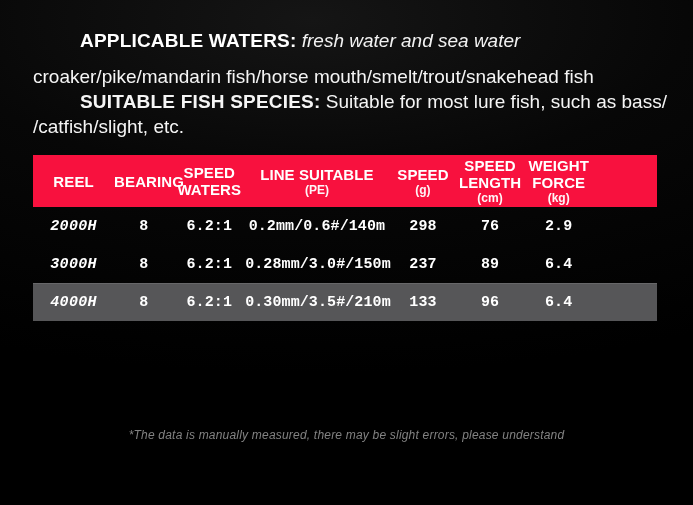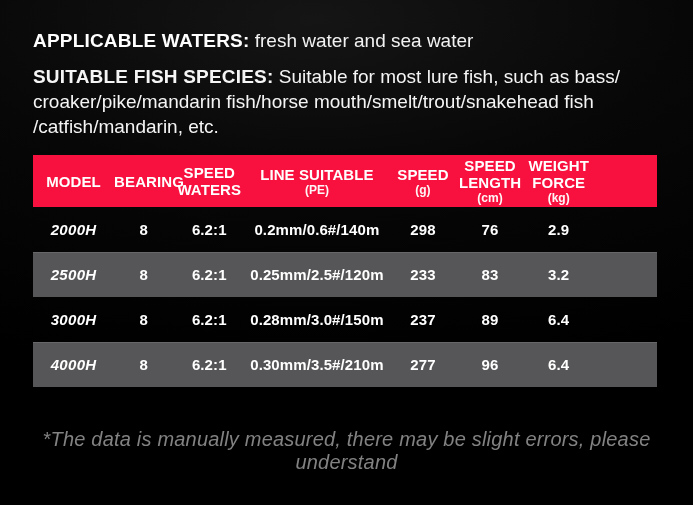--- a/index.html
+++ b/index.html
@@ -19,88 +19,88 @@
     background:radial-gradient(120% 70% at 45% 4%, #151515 0%, #070707 45%, #000 100%);
     color:var(--text);
   }
 
   
   .intro{
     position:absolute;left:33px;top:28px;width:640px;
     font-size:19px;line-height:25px;
   }
   .intro .waters{margin-bottom:11px;white-space:nowrap;}
-  .intro .b{font-weight:bold;letter-spacing:0.2px;}
-  .intro .it{color:#f2f2f2;}
+  .intro .b{font-weight:bold;letter-spacing:0.2px;margin-left:47px;}
+  .intro .it{font-style:italic;color:#f2f2f2;}
   .intro .species-line{white-space:nowrap;color:#f5f5f5;}
 
   
   table.spec{
     position:absolute;left:33px;top:155px;width:624px;
     border-collapse:collapse;table-layout:fixed;
   }
   table.spec th, table.spec td{
     text-align:center;vertical-align:middle;
     color:#fff;font-weight:bold;padding:0;
     overflow:visible;
   }
   thead tr{height:52px;background:var(--header-red);}
   thead .hl{
     font-size:15px;line-height:17px;font-weight:bold;
     white-space:pre-line;letter-spacing:0.1px;
   }
   thead .hu{font-size:12px;line-height:13px;font-weight:bold;margin-top:1px;opacity:0.96;}
   thead .hu:empty{display:none;}
-  tbody tr{height:45px;}
+  tbody tr{height:38px;font-family:Liberation Mono, monospace;}
   tbody tr.alt{background:var(--row-gray);box-shadow:inset 0 1px 0 rgba(255,255,255,0.10);}
   tbody td{font-size:15px;letter-spacing:0.1px;}
   tbody td.model{font-style:italic;letter-spacing:0.3px;}
 
   
   .footer-note{
     position:absolute;left:0;right:0;top:428px;
     text-align:center;
-    font-size:20px;font-style:italic;
+    font-size:12px;font-style:italic;
     color:var(--footer-gray);
     letter-spacing:0.2px;
   }
 </style>
 </head>
 <body>
 
 <div class="canvas">
 
   <div class="intro">
     <div class="waters">
       <span class="b">APPLICABLE WATERS:</span>
       <span class="it">fresh water and sea water</span>
     </div>
+    <div class="species-line">croaker/pike/mandarin fish/horse mouth/smelt/trout/snakehead fish</div>
     <div class="species-line">
       <span class="b">SUITABLE FISH SPECIES:</span>
       <span>Suitable for most lure fish, such as bass/</span>
     </div>
-    <div class="species-line">croaker/pike/mandarin fish/horse mouth/smelt/trout/snakehead fish</div>
-    <div class="species-line">/catfish/mandarin, etc.</div>
+    <div class="species-line">/catfish/slight, etc.</div>
   </div>
 
   <table class="spec">
     <colgroup>
       <col style="width:13%">
         <col style="width:9.5%">
         <col style="width:11.5%">
       <col style="width:23%">
         <col style="width:11%">
         <col style="width:10.5%">
       <col style="width:11.5%">
         <col style="width:10%">
     </colgroup>
     <thead>
       <tr>
         <th>
-          <div class="hl">MODEL</div>
+          <div class="hl">REEL</div>
 
         </th>
         <th>
           <div class="hl">BEARING</div>
 
         </th>
         <th>
           <div class="hl">SPEED
 WATERS</div>
 
@@ -130,46 +130,36 @@
       <tr>
         <td class="model">2000H</td>
         <td>8</td>
         <td>6.2:1</td>
         <td>0.2mm/0.6#/140m</td>
         <td>298</td>
         <td>76</td>
         <td>2.9</td>
         <td></td>
       </tr>
-      <tr class="alt">
-        <td class="model">2500H</td>
-        <td>8</td>
-        <td>6.2:1</td>
-        <td>0.25mm/2.5#/120m</td>
-        <td>233</td>
-        <td>83</td>
-        <td>3.2</td>
-        <td></td>
-      </tr>
       <tr>
         <td class="model">3000H</td>
         <td>8</td>
         <td>6.2:1</td>
         <td>0.28mm/3.0#/150m</td>
         <td>237</td>
         <td>89</td>
         <td>6.4</td>
         <td></td>
       </tr>
       <tr class="alt">
         <td class="model">4000H</td>
         <td>8</td>
         <td>6.2:1</td>
         <td>0.30mm/3.5#/210m</td>
-        <td>277</td>
+        <td>133</td>
         <td>96</td>
         <td>6.4</td>
         <td></td>
       </tr>
     </tbody>
   </table>
 
   <div class="footer-note">*The data is manually measured, there may be slight errors, please understand</div>
 
 </div>

